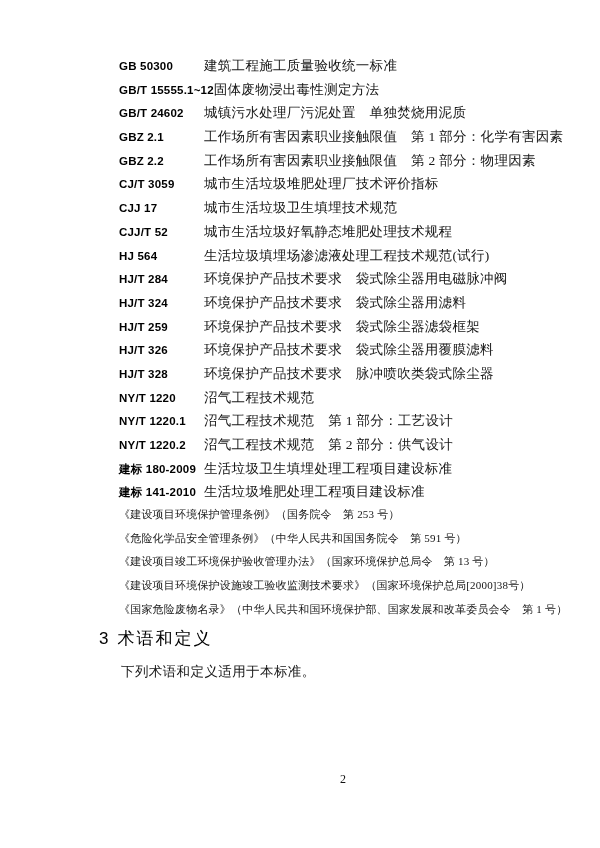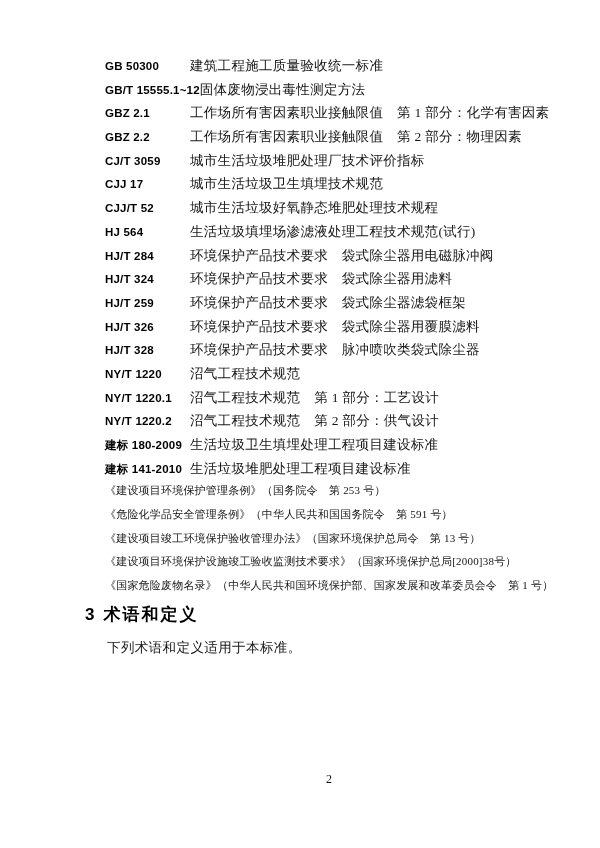--- a/index.html
+++ b/index.html
@@ -5,21 +5,21 @@
   html, body { margin: 0; padding: 0; }
   body {
     width: 600px;
     height: 848px;
     background: #ffffff;
     position: relative;
     overflow: hidden;
     font-family: "Liberation Serif", "DejaVu Serif", serif;
     color: #151515;
   }
-  .page { position: absolute; inset: 0; background: #fff; }
+  .page { position: absolute; inset: 0; background: #fff; margin-left: 14px; }
   .content {
     position: absolute;
     top: 53px;
     left: 105px;
     right: 30px;
   }
   .std-row {
     height: 23.7px;
     line-height: 23.7px;
     white-space: nowrap;
@@ -40,21 +40,21 @@
   .reg-row {
     height: 23.7px;
     line-height: 23.7px;
     white-space: nowrap;
     font-size: 11px;
     letter-spacing: 0.2px;
   }
   .section-heading {
     margin: 7px 0 0 -20px;
     font-family: "Liberation Sans", "DejaVu Sans", sans-serif;
-    font-weight: 700;
+    font-weight: 400;
     font-size: 17px;
     line-height: 20px;
     letter-spacing: 2px;
     color: #000;
     white-space: nowrap;
   }
   .section-heading .sec-num {
     letter-spacing: 0;
     margin-right: 9px;
   }
@@ -75,20 +75,21 @@
   }
 </style>
 </head>
 <body>
 
 <div class="page">
   <div class="content">
 
     <div class="std-row"><span class="std-code">GB 50300</span><span class="std-title">建筑工程施工质量验收统一标准</span></div>
     <div class="std-row"><span class="std-code">GB/T 15555.1~12</span><span class="std-title">固体废物浸出毒性测定方法</span></div>
+    <div class="std-row"><span class="std-code">GB/T 24602</span><span class="std-title">城镇污水处理厂污泥处置　单独焚烧用泥质</span></div>
     <div class="std-row"><span class="std-code">GBZ 2.1</span><span class="std-title">工作场所有害因素职业接触限值　第 1 部分：化学有害因素</span></div>
     <div class="std-row"><span class="std-code">GBZ 2.2</span><span class="std-title">工作场所有害因素职业接触限值　第 2 部分：物理因素</span></div>
     <div class="std-row"><span class="std-code">CJ/T 3059</span><span class="std-title">城市生活垃圾堆肥处理厂技术评价指标</span></div>
     <div class="std-row"><span class="std-code">CJJ 17</span><span class="std-title">城市生活垃圾卫生填埋技术规范</span></div>
     <div class="std-row"><span class="std-code">CJJ/T 52</span><span class="std-title">城市生活垃圾好氧静态堆肥处理技术规程</span></div>
     <div class="std-row"><span class="std-code">HJ 564</span><span class="std-title">生活垃圾填埋场渗滤液处理工程技术规范(试行)</span></div>
     <div class="std-row"><span class="std-code">HJ/T 284</span><span class="std-title">环境保护产品技术要求　袋式除尘器用电磁脉冲阀</span></div>
     <div class="std-row"><span class="std-code">HJ/T 324</span><span class="std-title">环境保护产品技术要求　袋式除尘器用滤料</span></div>
     <div class="std-row"><span class="std-code">HJ/T 259</span><span class="std-title">环境保护产品技术要求　袋式除尘器滤袋框架</span></div>
     <div class="std-row"><span class="std-code">HJ/T 326</span><span class="std-title">环境保护产品技术要求　袋式除尘器用覆膜滤料</span></div>

